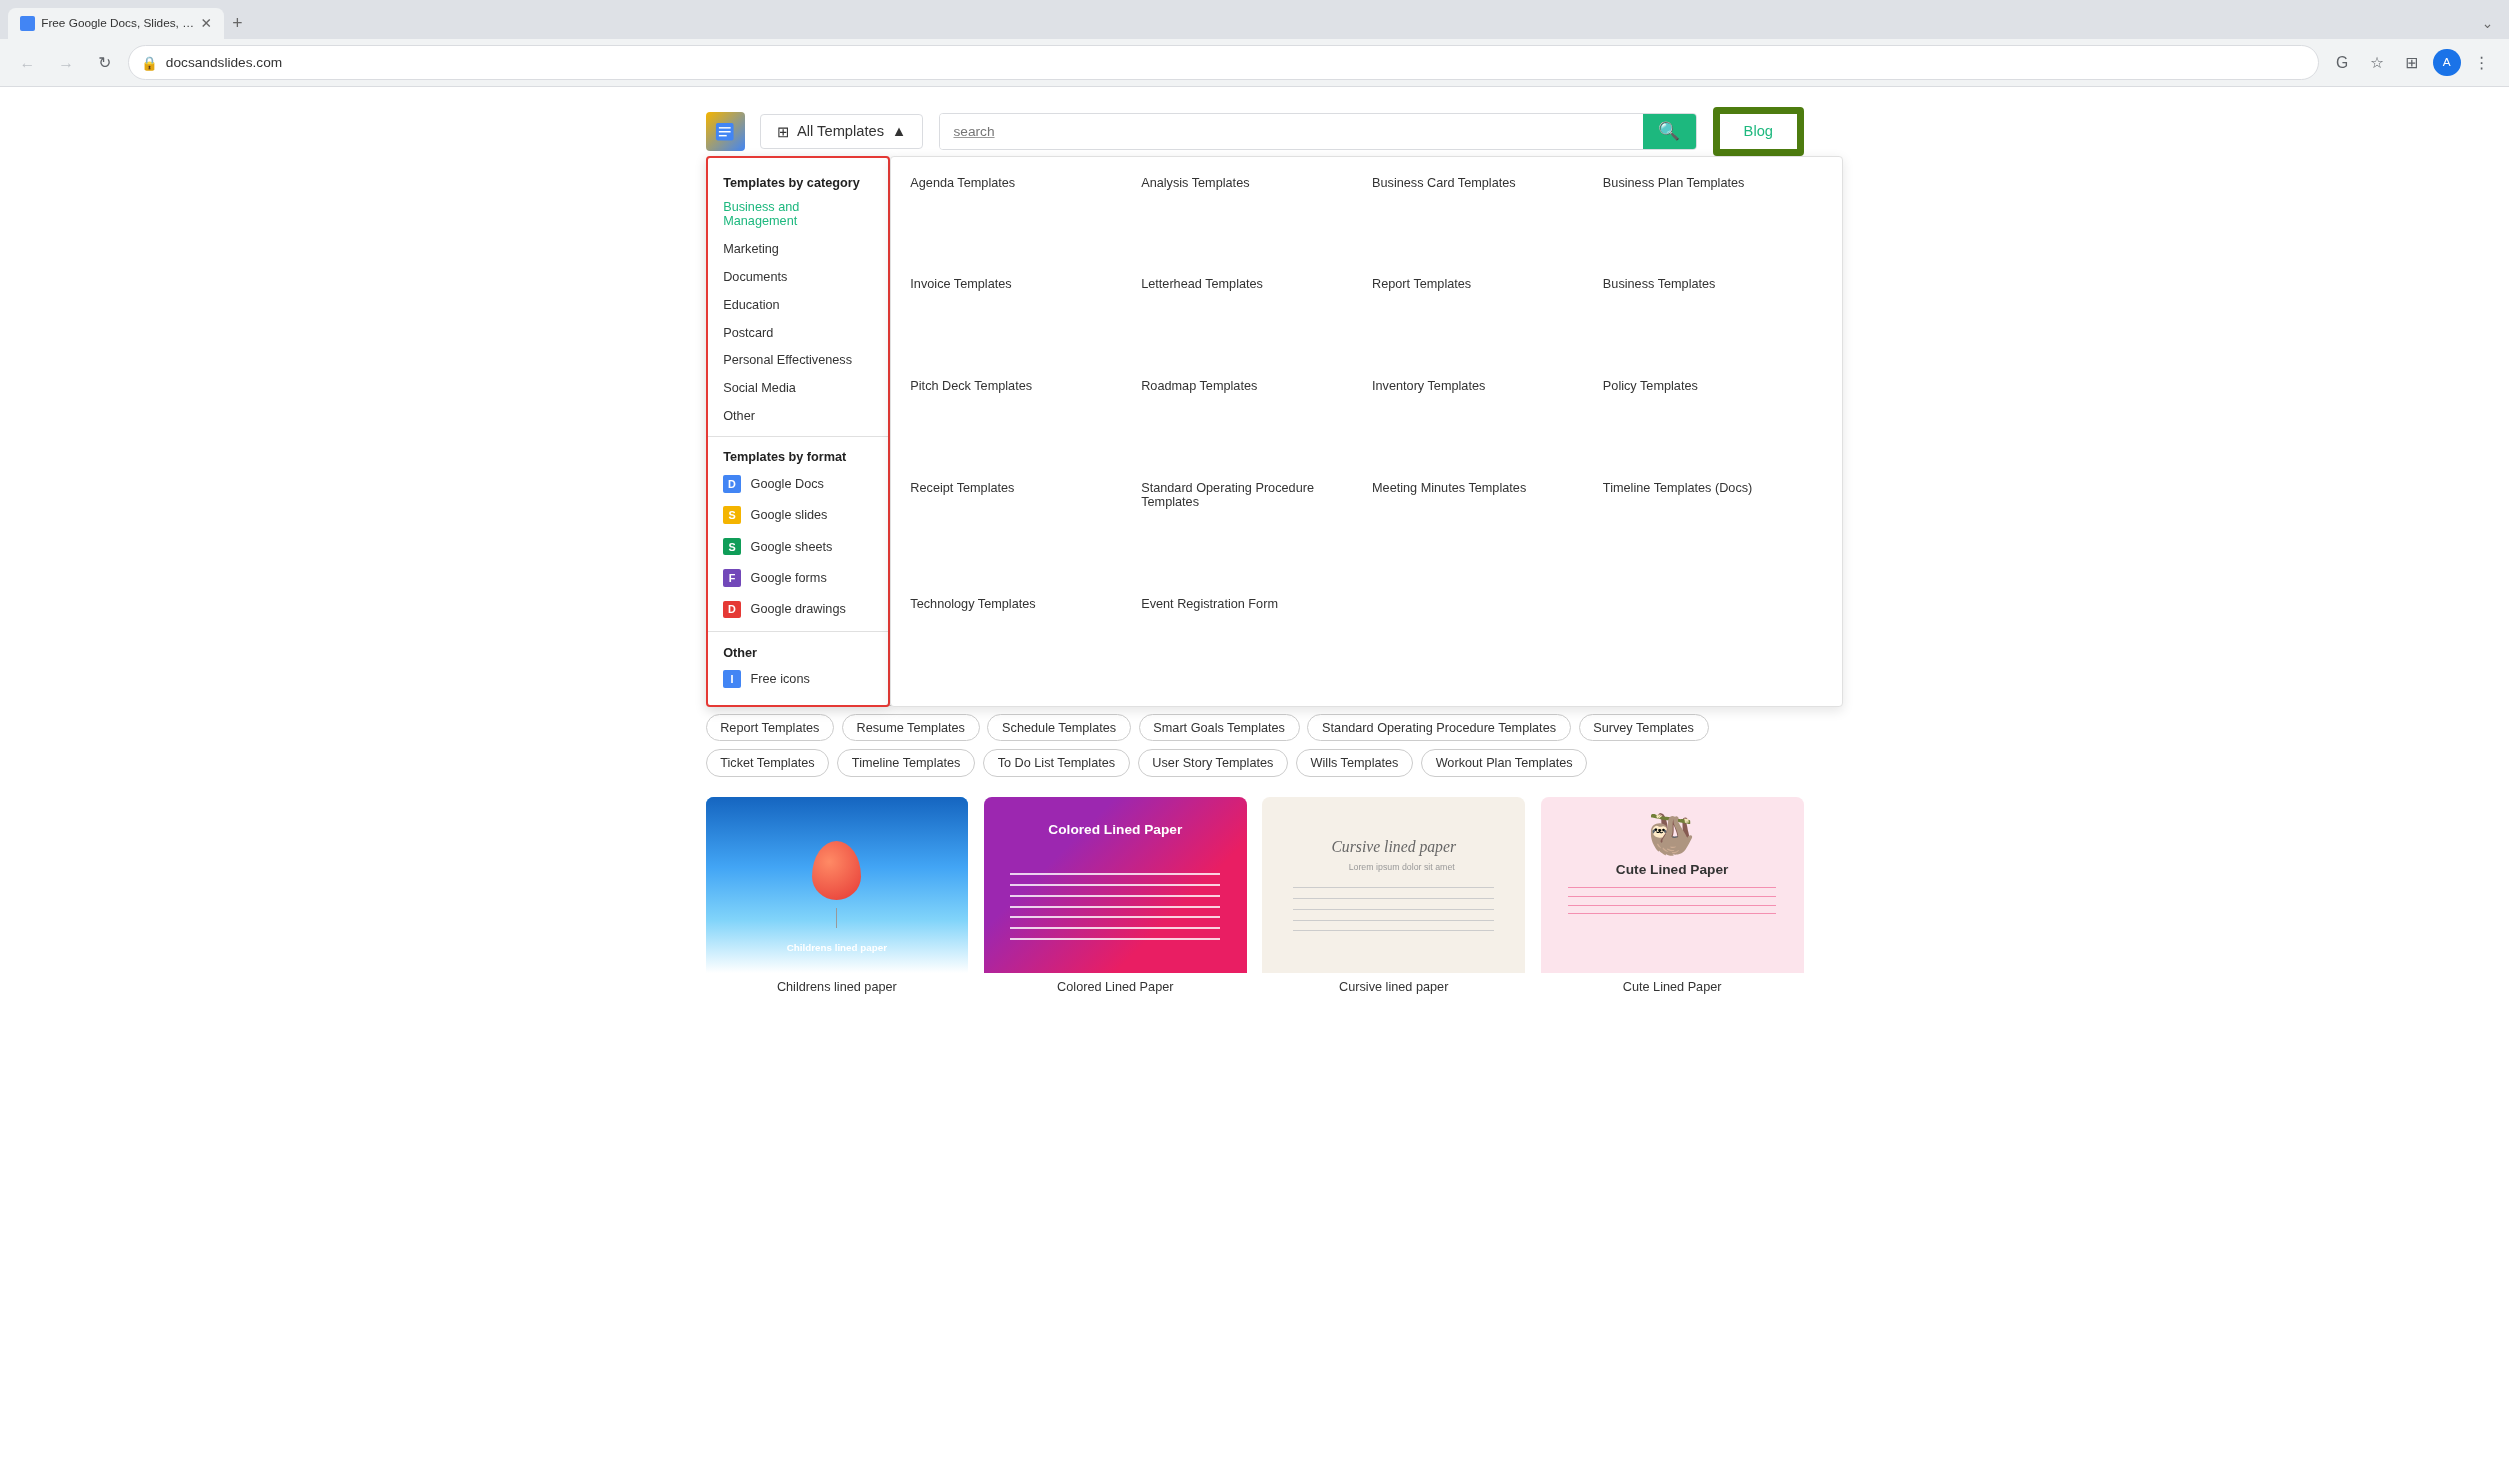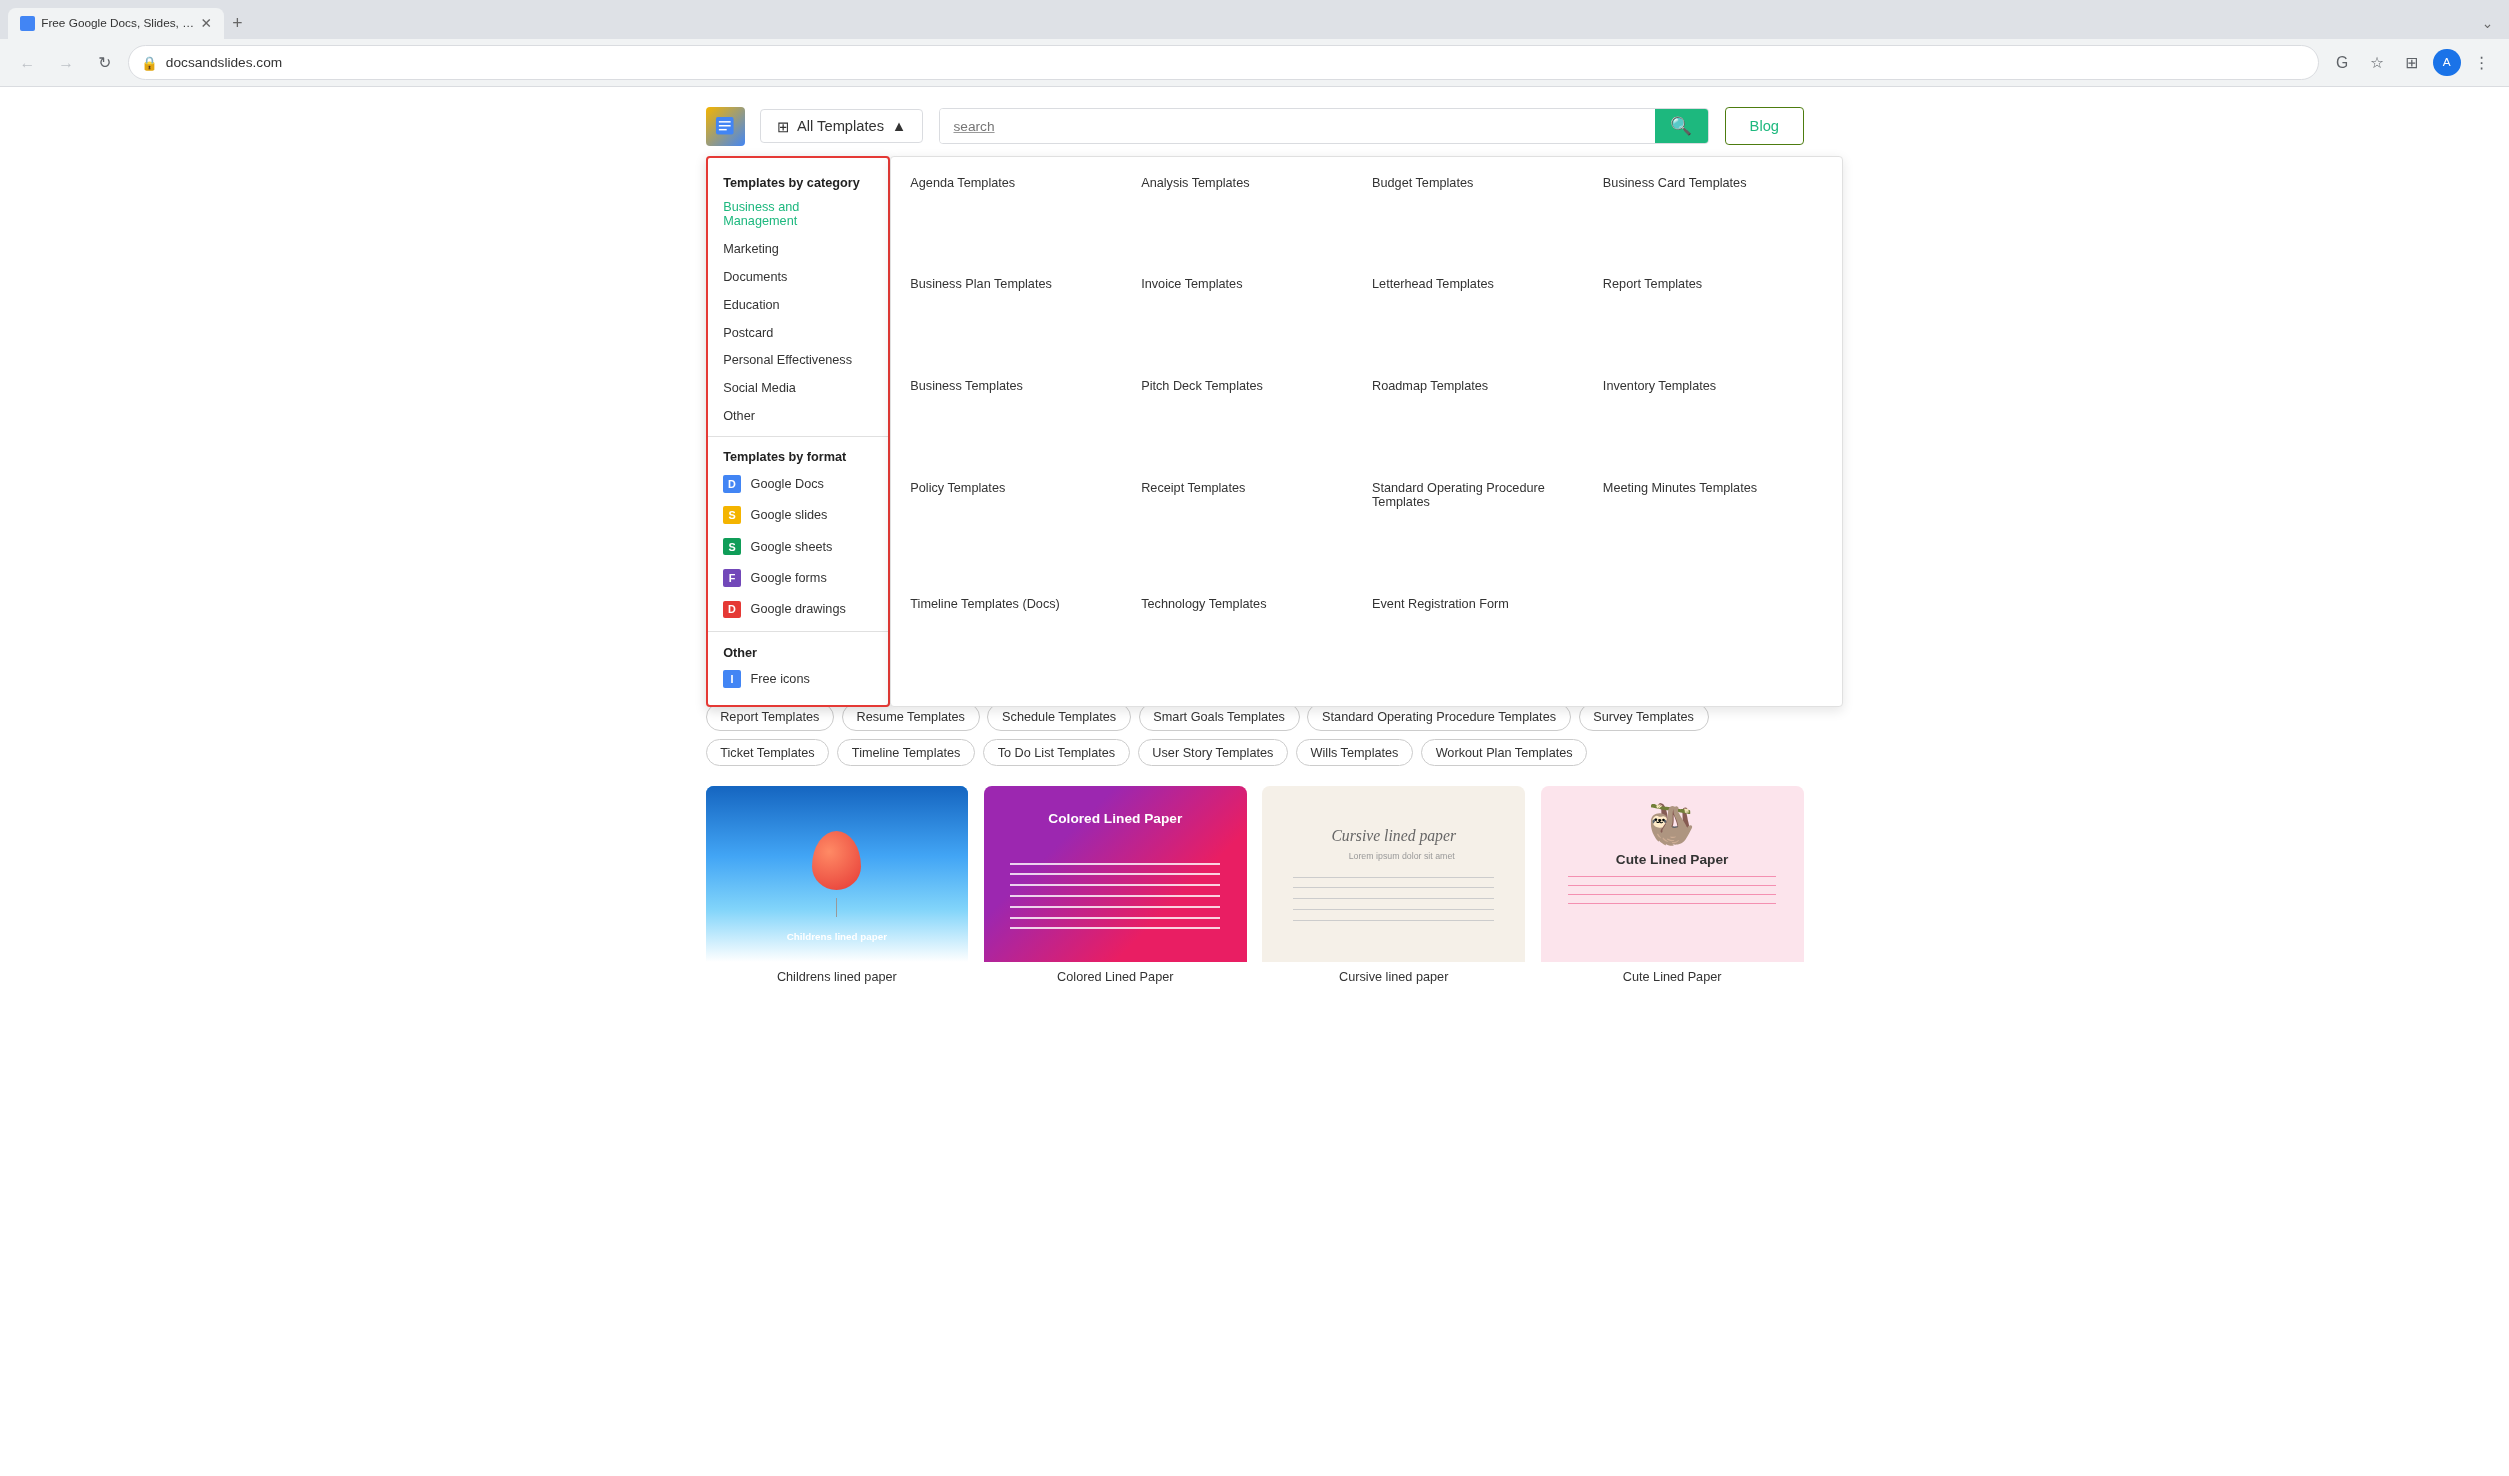--- a/index.html
+++ b/index.html
@@ -139,21 +139,21 @@
     .search-btn {
       background: #1db87e;
       border: none;
       padding: 0 15.7px;
       cursor: pointer;
       color: white;
       font-size: 17.6px;
     }
     .blog-btn {
       padding: 9.8px 23.5px;
-      border: 1px solid #4d7c0f;
+      border: 7px solid #4d7c0f;
       border-radius: 3.9px;
       color: #1db87e;
       background: white;
       cursor: pointer;
       font-size: 14.7px;
     }
 
     
     .dropdown-overlay {
       position: absolute;
@@ -463,21 +463,20 @@
       <div class="dropdown-section-title">Other</div>
       <div class="dropdown-format-item">
         <div class="format-icon icons">I</div>
         <span>Free icons</span>
       </div>
     </div>
 
     <div class="dropdown-content">
       <a>Agenda Templates</a>
       <a>Analysis Templates</a>
-      <a>Budget Templates</a>
       <a>Business Card Templates</a>
 
       <a>Business Plan Templates</a>
       <a>Invoice Templates</a>
       <a>Letterhead Templates</a>
       <a>Report Templates</a>
 
       <a>Business Templates</a>
       <a>Pitch Deck Templates</a>
       <a>Roadmap Templates</a>

